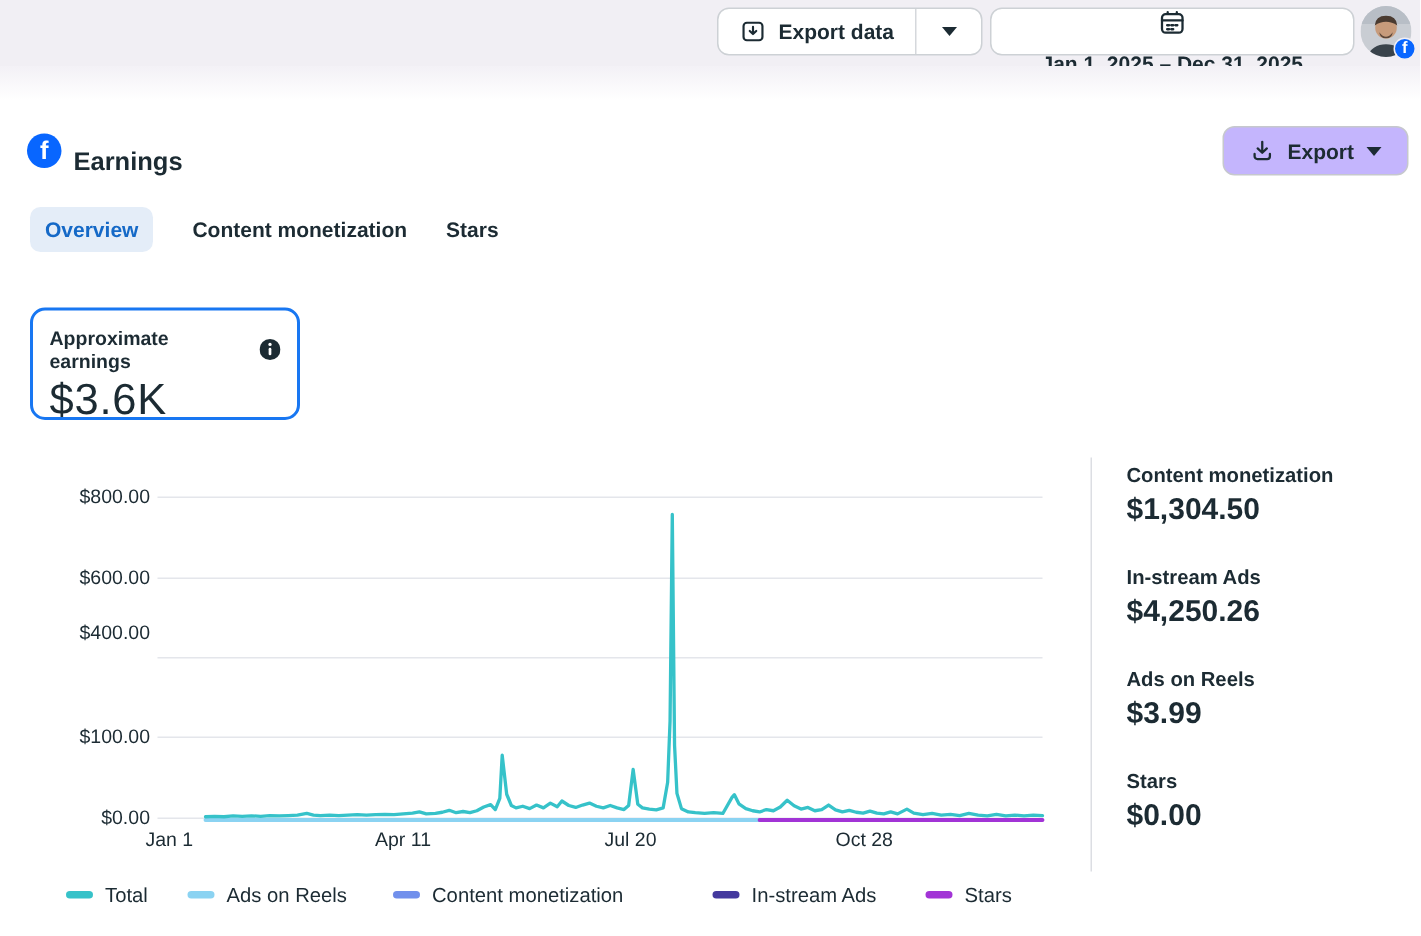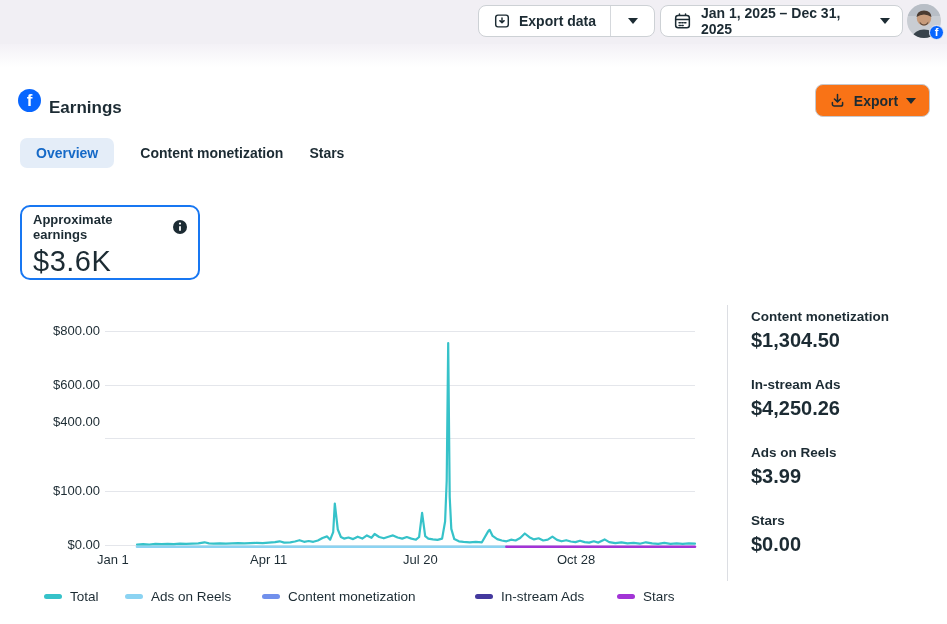--- a/index.html
+++ b/index.html
@@ -11,44 +11,44 @@
   
   .topbar { position:absolute; left:0; top:0; width:947px; height:44px; background:#F1EFF4; }
   .topbar-fade { position:absolute; left:0; top:44px; width:947px; height:23px;
     background:linear-gradient(#F3F1F6, #FFFFFF); }
   .tb-btn { position:absolute; top:5px; height:32px; background:#fff; border:1px solid #CDD1D5;
     border-radius:8px; display:flex; align-items:center; font-size:14px; font-weight:600; color:#1C2B33; cursor:pointer; }
   .split { left:478px; width:177px; padding:0; }
   .split-main { display:flex; align-items:center; gap:8px; padding:0 14px; height:100%;
     border-right:1px solid #D5D8DC; }
   .split-caret { flex:1; display:flex; align-items:center; justify-content:center; height:100%; }
-  .datebtn { left:660px; width:243px; gap:9px; padding:0 12px; }
+  .datebtn { left:660px; width:243px; gap:9px; padding:0 12px;flex-direction:column; }
   .caret { width:0; height:0; border-left:5px solid transparent; border-right:5px solid transparent;
     border-top:6px solid #1C2B33; }
   .avatar { position:absolute; left:907px; top:4px; width:34px; height:34px; border-radius:50%;
     cursor:pointer; }
   .avatar svg { display:block; }
   .fb-badge { position:absolute; right:-3px; bottom:-2px; width:15px; height:15px; border-radius:50%;
     background:#0866FF; color:#fff; font-size:11px; font-weight:700; display:flex; align-items:center;
     justify-content:center; border:1.5px solid #F1EFF4; line-height:1; }
   
   .fb-logo { position:absolute; left:18px; top:89px; width:23px; height:23px; border-radius:50%;
     background:#0866FF; color:#fff; font-weight:700; font-size:17px; display:flex; align-items:center;
     justify-content:center; line-height:1; }
   .page-title { position:absolute; left:49px; top:98px; font-size:17px; font-weight:700; }
-  .export-btn { position:absolute; left:815px; top:84px; width:115px; height:33px; background:#f97316;
+  .export-btn { position:absolute; left:815px; top:84px; width:124px; height:33px; background:#c4b5fd;
     border:1px solid #C6C8CD; border-radius:8px; display:flex; align-items:center; justify-content:center;
     gap:8px; font-size:14px; font-weight:600; color:#1C2B33; cursor:pointer; }
   
   .tabs { position:absolute; left:20px; top:137px; display:flex; align-items:center; gap:26px; height:32px; }
   .tab { font-size:14px; font-weight:600; color:#1C2B33; cursor:pointer; }
-  .tab.active { background:#E4EDF8; color:#1569C7; padding:7px 16px; border-radius:7px; }
+  .tab.active { background:#E4EDF8; color:#1569C7; padding:7px 10px; border-radius:7px; }
   
   .sum-card { position:absolute; left:20px; top:205px; width:180px; height:75px;
-    border:2px solid #1877F2; border-radius:10px; background:#fff; padding:5px 11px 0 11px; }
+    border:2px solid #1877F2; border-radius:10px; background:#fff; padding:11px 11px 0 11px; }
   .sum-label-row { display:flex; align-items:center; gap:6px; }
   .sum-label { font-size:13px; font-weight:700; }
   .sum-value { font-size:29px; font-weight:400; margin-top:3px; letter-spacing:0.5px; }
   
   .gridline { position:absolute; left:105px; width:590px; height:1px; background:#E4E6EB; }
   .ylabel { position:absolute; left:16px; width:84px; text-align:right; font-size:13px; color:#1C2B33; }
   .xlabel { position:absolute; top:552px; width:80px; text-align:left; font-size:13px; color:#1C2B33; }
   #chart-svg { position:absolute; left:95px; top:315px; }
   
   .legend-item { position:absolute; top:589px; display:flex; align-items:center; gap:8px;

